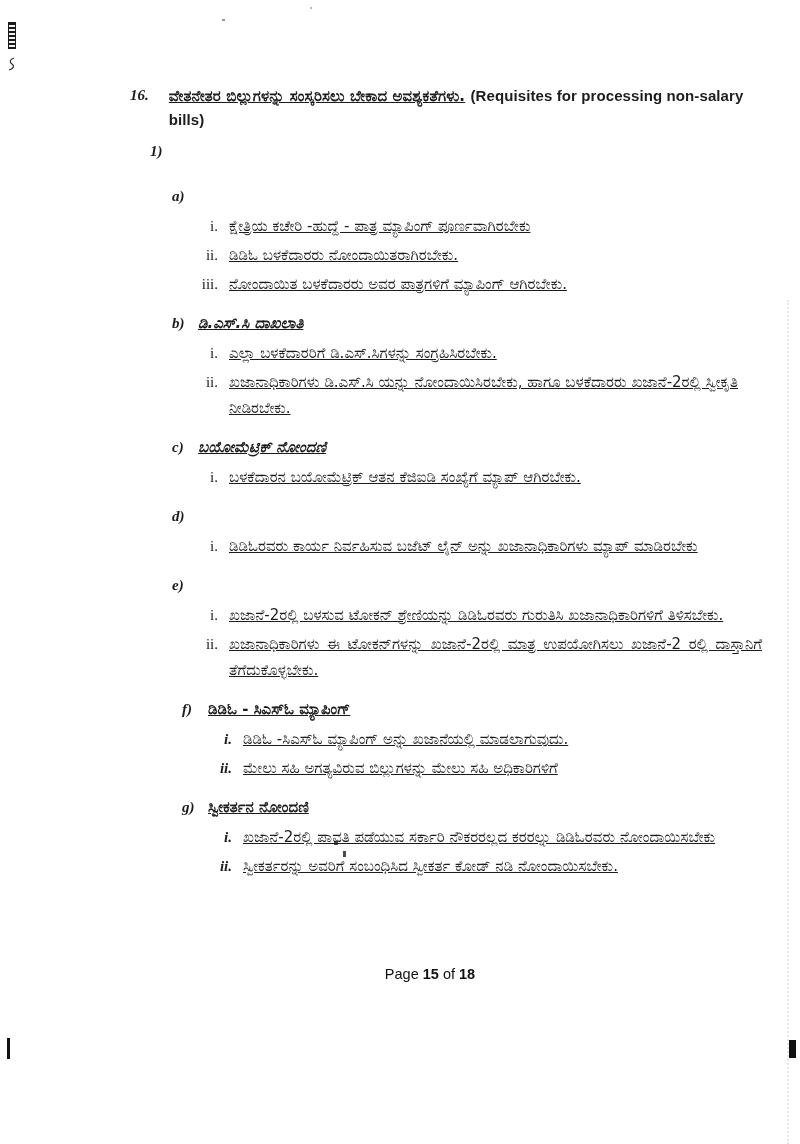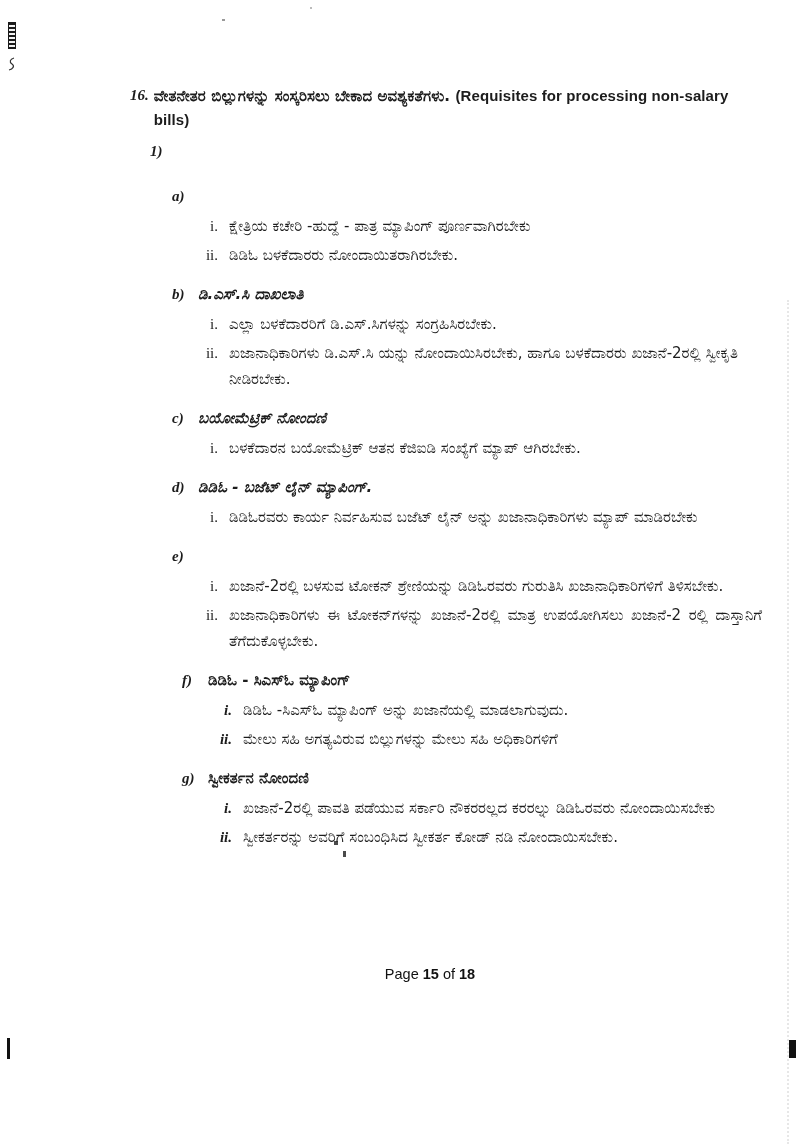--- a/index.html
+++ b/index.html
@@ -34,24 +34,24 @@
     border-left:2px dotted rgba(60,60,60,0.12);
   }
   .reg-tick-left  { position:absolute; left:7px;  top:1038px; width:3px; height:21px; background:#111; }
   .reg-tick-right { position:absolute; left:789px; top:1040px; width:7px; height:18px; background:#111; }
 
   
   .doc {
     position:absolute; left:130px; top:84px; width:632px;
     font-size:15px; line-height:23px;
   }
-  .kn { font-family:"DejaVu Sans","Liberation Sans",sans-serif; }
+  .kn { font-family:"DejaVu Sans","Liberation Sans",sans-serif;text-decoration:underline; }
   .serif { font-family:Liberation Sans, sans-serif; }
 
-  .doc-heading { display:flex; gap:5px; font-weight:bold;justify-content:flex-end; }
+  .doc-heading { display:flex; gap:20px; font-weight:bold;justify-content:flex-end; }
   .doc-heading .h-num { font-style:italic; font-family:"Liberation Serif",serif; flex-shrink:0; }
   .doc-heading .h-text { letter-spacing:0.1px; }
 
   .intro { display:flex; gap:9px; margin-top:8px; padding-left:20px; }
   .intro .i-num { font-weight:bold; font-style:italic; font-family:"Liberation Serif",serif; flex-shrink:0; }
 
   .sections { margin-top:22px; padding-left:42px; }
   .section { margin-top:15px; }
   .section:first-child { margin-top:0; }
 
@@ -118,20 +118,24 @@
         <span class="s-label">a)</span>
       </div>
       <div class="item">
         <span class="num">i.</span>
         <span class="text kn">ಕ್ಷೇತ್ರಿಯ ಕಚೇರಿ -ಹುದ್ದೆ - ಪಾತ್ರ ಮ್ಯಾಪಿಂಗ್ ಪೂರ್ಣವಾಗಿರಬೇಕು</span>
       </div>
       <div class="item">
         <span class="num">ii.</span>
         <span class="text kn">ಡಿಡಿಓ ಬಳಕೆದಾರರು ನೋಂದಾಯಿತರಾಗಿರಬೇಕು.</span>
       </div>
+      <div class="item">
+        <span class="num">iii.</span>
+        <span class="text kn">ನೋಂದಾಯಿತ ಬಳಕೆದಾರರು ಅವರ ಪಾತ್ರಗಳಿಗೆ ಮ್ಯಾಪಿಂಗ್ ಆಗಿರಬೇಕು.</span>
+      </div>
     </div>
 
     <div class="section sec-italic">
       <div class="sec-heading">
         <span class="s-label">b)</span>
         <span class="kn">ಡಿ.ಎಸ್.ಸಿ ದಾಖಲಾತಿ</span>
       </div>
       <div class="item">
         <span class="num">i.</span>
         <span class="text kn">ಎಲ್ಲಾ ಬಳಕೆದಾರರಿಗೆ ಡಿ.ಎಸ್.ಸಿಗಳನ್ನು ಸಂಗ್ರಹಿಸಿರಬೇಕು.</span>
@@ -149,21 +153,20 @@
       </div>
       <div class="item">
         <span class="num">i.</span>
         <span class="text kn">ಬಳಕೆದಾರನ ಬಯೋಮೆಟ್ರಿಕ್ ಆತನ ಕೆಜಿಐಡಿ ಸಂಖ್ಯೆಗೆ ಮ್ಯಾಪ್ ಆಗಿರಬೇಕು.</span>
       </div>
     </div>
 
     <div class="section sec-italic">
       <div class="sec-heading">
         <span class="s-label">d)</span>
-        <span class="kn">ಡಿಡಿಓ - ಬಜೆಟ್ ಲೈನ್ ಮ್ಯಾಪಿಂಗ್.</span>
       </div>
       <div class="item">
         <span class="num">i.</span>
         <span class="text kn">ಡಿಡಿಓರವರು ಕಾರ್ಯ ನಿರ್ವಹಿಸುವ ಬಜೆಟ್ ಲೈನ್ ಅನ್ನು ಖಜಾನಾಧಿಕಾರಿಗಳು ಮ್ಯಾಪ್ ಮಾಡಿರಬೇಕು</span>
       </div>
     </div>
 
     <div class="section sec-italic">
       <div class="sec-heading">
         <span class="s-label">e)</span>

